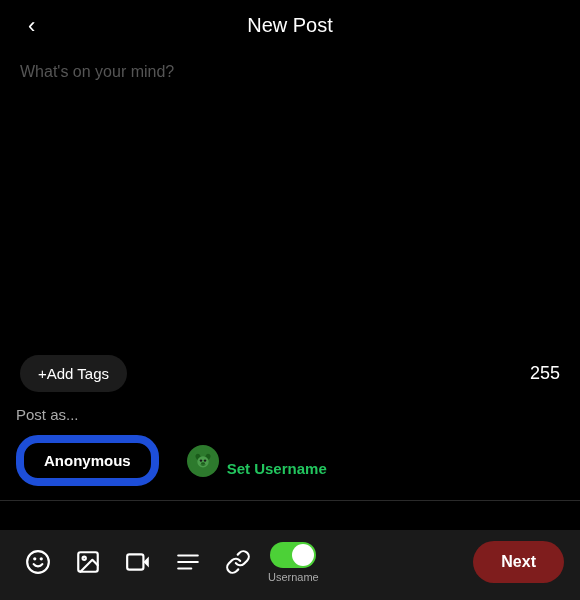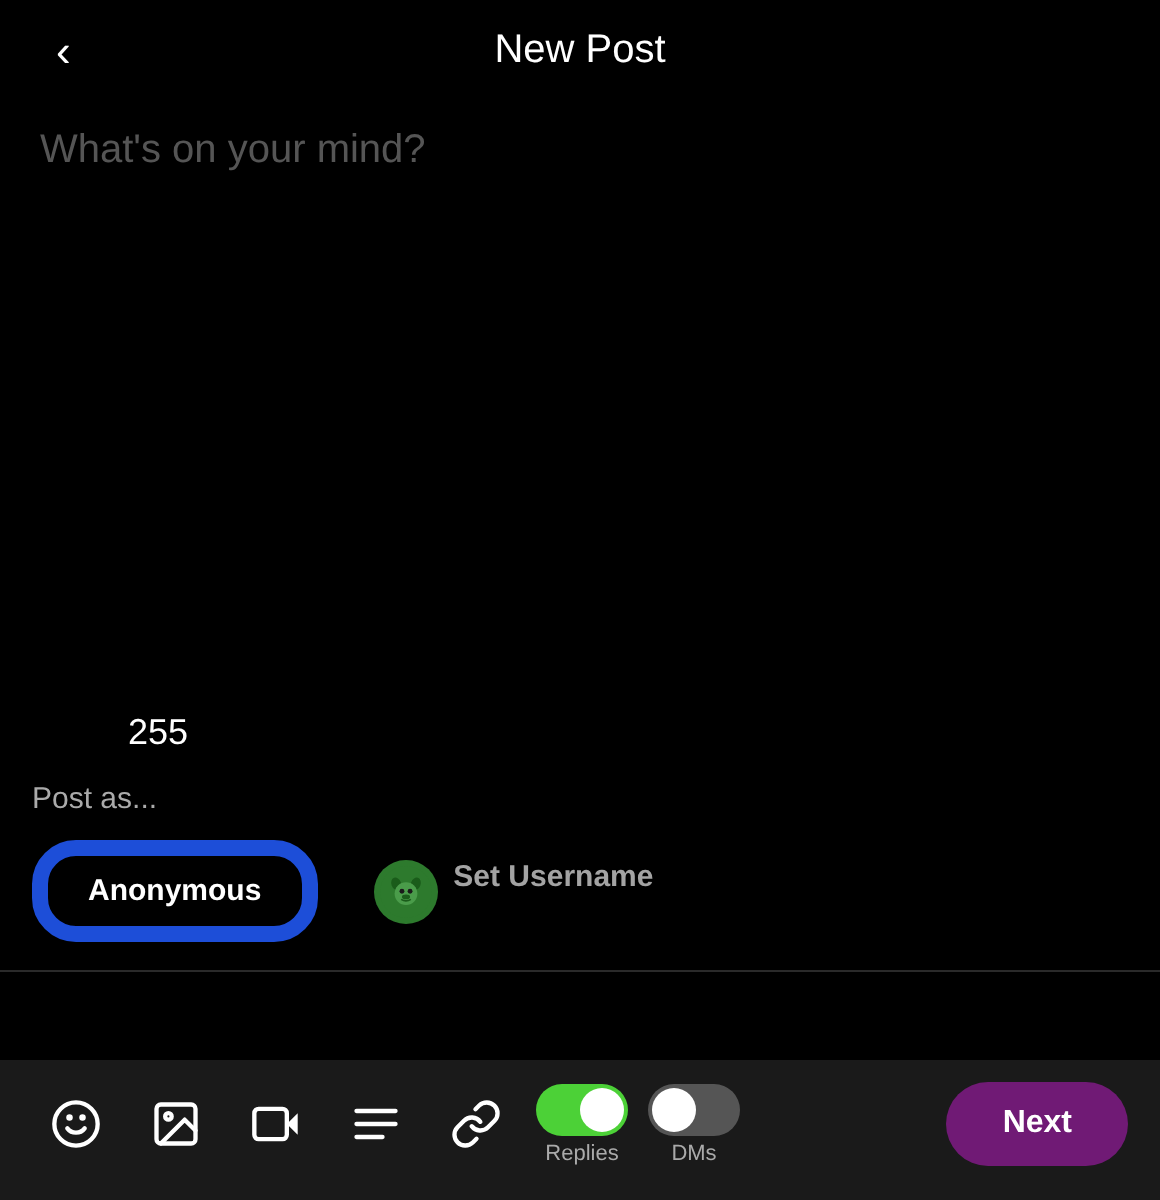--- a/index.html
+++ b/index.html
@@ -51,21 +51,21 @@
       flex: 1;
     }
 
     .post-textarea {
       width: 100%;
       height: 260px;
       background: transparent;
       border: none;
       outline: none;
       color: #c2410c;
-      font-size: 20px;
+      font-size: 16px;
       resize: none;
       caret-color: #5b6af5;
       font-family: inherit;
       line-height: 1.4;
     }
 
     .post-textarea::placeholder {
       color: #555555;
     }
 
@@ -119,25 +119,25 @@
       color: #ffffff;
       padding: 9px 20px;
       border-radius: 22px;
       font-size: 15px;
       font-weight: 600;
       cursor: pointer;
     }
 
     .username-btn {
       display: flex;
-      align-items: flex-start;
+      align-items: flex-end;
       gap: 8px;
       background: transparent;
       border: none;
-      color: #a3a3a3;
+      color: #22c55e;
       font-size: 15px;
       font-weight: 600;
       cursor: pointer;
       padding: 8px 16px;
     }
 
     .avatar-circle {
       width: 32px;
       height: 32px;
       border-radius: 50%;
@@ -234,21 +234,21 @@
 
     .toggle-switch.off .toggle-knob {
       left: 2px;
     }
 
     .spacer {
       flex: 1;
     }
 
     .next-btn {
-      background-color: #701a75;
+      background-color: #7f1d1d;
       border: none;
       color: #ffffff;
       padding: 12px 28px;
       border-radius: 24px;
       font-size: 16px;
       font-weight: 600;
       cursor: pointer;
       flex-shrink: 0;
     }
 
@@ -269,20 +269,21 @@
 <div class="header">
   <button class="back-btn">‹</button>
   <span class="header-title">New Post</span>
 </div>
 
 <div class="post-area">
   <textarea class="post-textarea" placeholder="What's on your mind?" style=""></textarea>
 </div>
 
 <div class="tags-row">
+  <button class="add-tags-btn">+Add Tags</button>
   <span class="char-count">255</span>
 </div>
 
 <div class="post-as-section">
   <div class="post-as-label">Post as...</div>
   <div class="post-as-options">
     <button class="anonymous-btn">Anonymous</button>
     <button class="username-btn">
       <div class="avatar-circle">
 
@@ -342,27 +343,21 @@
     <svg class="icon-svg" viewBox="0 0 24 24">
       <path d="M10 13a5 5 0 0 0 7.54.54l3-3a5 5 0 0 0-7.07-7.07l-1.72 1.71"></path>
       <path d="M14 11a5 5 0 0 0-7.54-.54l-3 3a5 5 0 0 0 7.07 7.07l1.71-1.71"></path>
     </svg>
   </div>
 
   <div class="toggle-group">
     <div class="toggle-switch on">
       <div class="toggle-knob"></div>
     </div>
-    <span class="toggle-label">Replies</span>
-  </div>
-
-  <div class="toggle-group">
-    <div class="toggle-switch off">
-      <div class="toggle-knob"></div>
-    </div>
-    <span class="toggle-label">DMs</span>
-  </div>
+    <span class="toggle-label">Username</span>
+  </div>
+
 
   <div class="spacer"></div>
 
   <button class="next-btn">Next</button>
 
 </div>
 
 </body></html>

